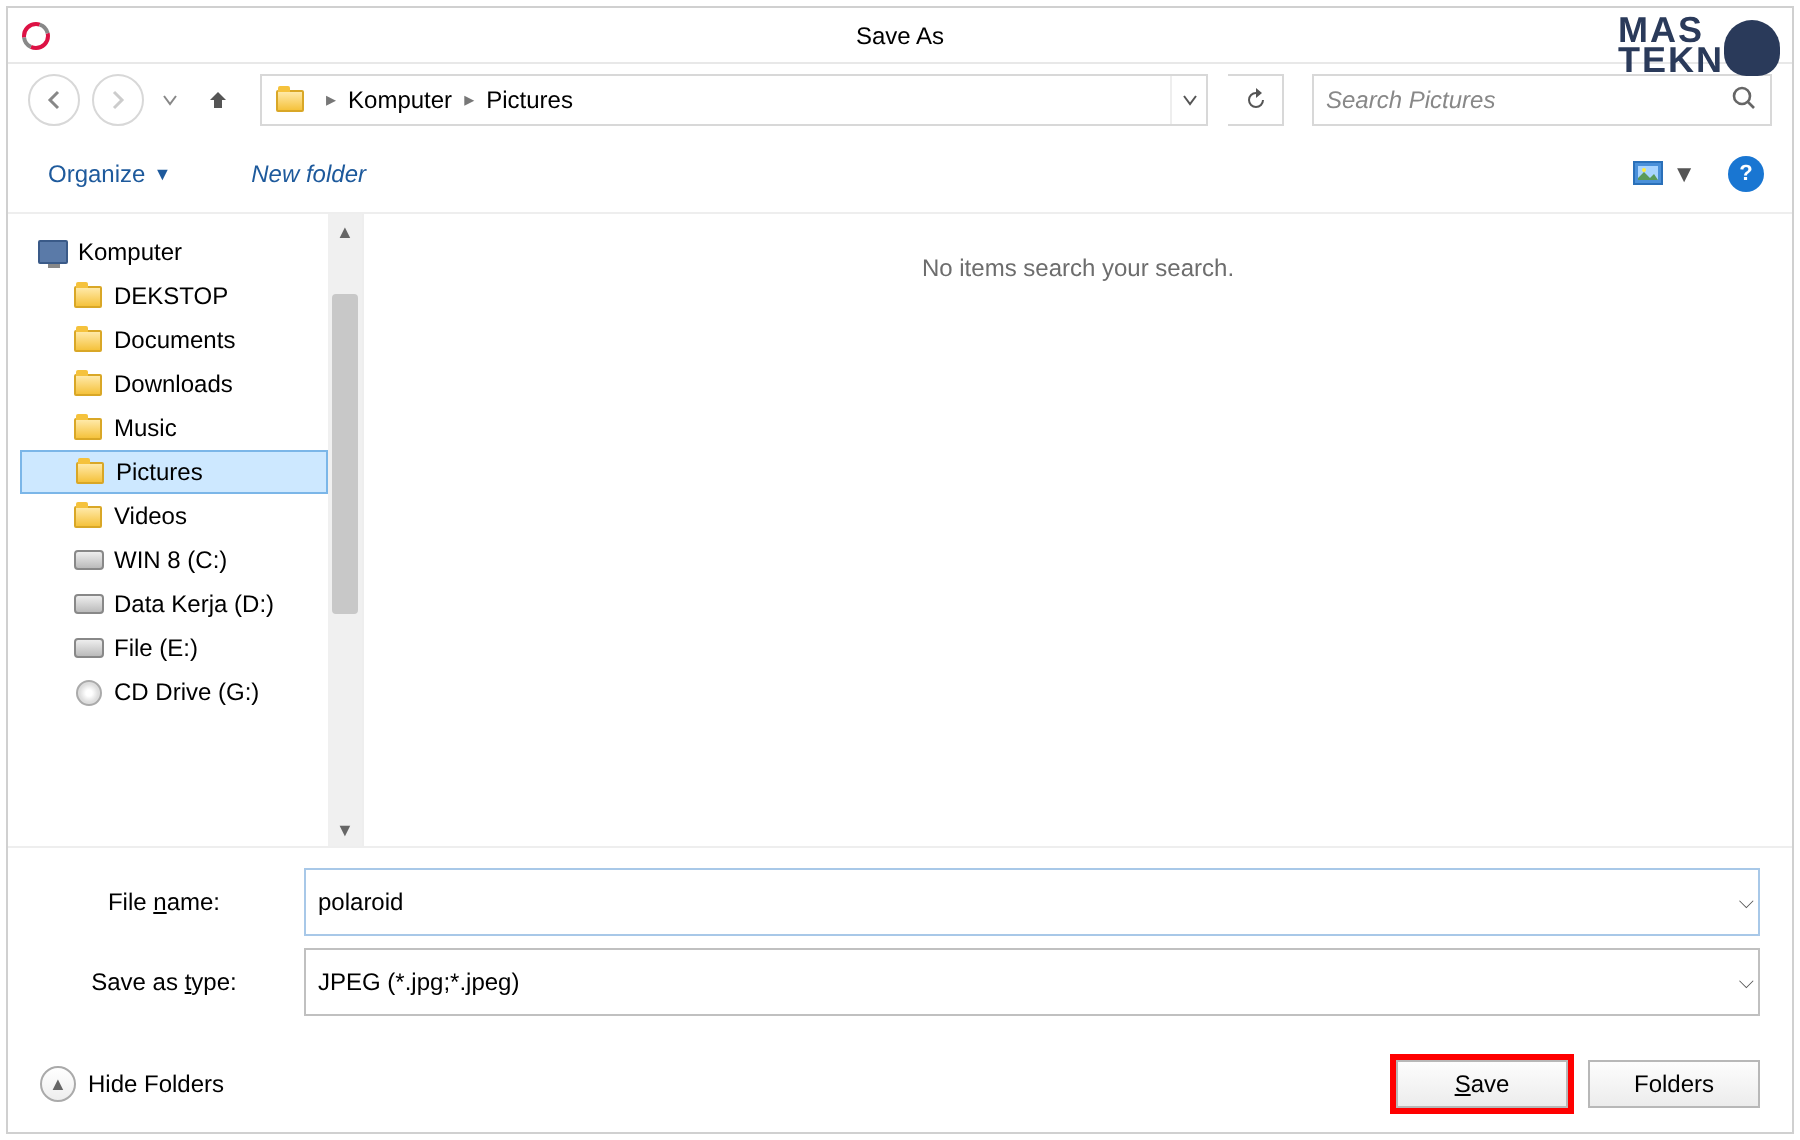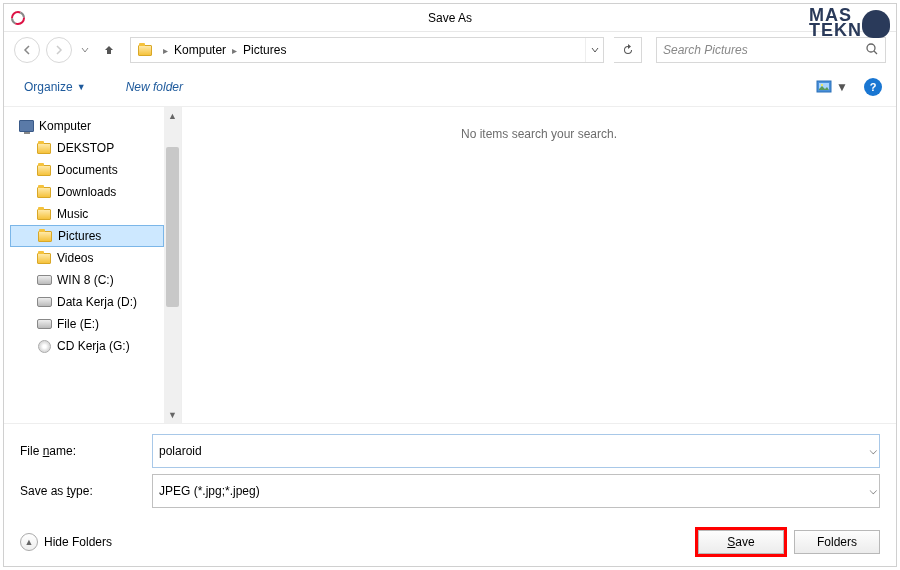--- a/index.html
+++ b/index.html
@@ -59,21 +59,21 @@
     .folder-y::before { content: ""; position: absolute; top: -3px; left: 0; width: 6px; height: 3px; background: #f5c23c; border-radius: 1px 1px 0 0; }
     .drive-icon { width: 15px; height: 10px; background: linear-gradient(#eee, #bbb); border: 1px solid #888; border-radius: 2px; }
     .cd-icon { width: 13px; height: 13px; border: 1px solid #aaa; border-radius: 50%; background: radial-gradient(circle, #fff 20%, #ddd 60%); }
     .pc-icon { width: 15px; height: 12px; background: #5a7aa8; border: 1px solid #3a5a88; border-radius: 1px; position: relative; }
     .pc-icon::after { content: ""; position: absolute; bottom: -3px; left: 4px; width: 6px; height: 2px; background: #888; }
     .content { flex: 1; display: flex; justify-content: center; padding-top: 20px; color: #6d6d6d; font-size: 12px; }
     
     
     .formarea { padding: 10px 16px 4px 16px; }
     .form-row { display: flex; align-items: center; margin-bottom: 6px; }
-    .form-label { width: 132px; text-align: left; padding-right: 8px; font-size: 12px; color: #000; }
+    .form-label { width: 132px; text-align: center; padding-right: 8px; font-size: 12px; color: #000; }
     .form-input { flex: 1; height: 34px; border: 1px solid #a8c8e8; background: #fff; padding: 0 6px; font-size: 12px; display: flex; align-items: center; position: relative; }
     .form-input input { flex: 1; border: none; outline: none; font-size: 12px; }
     .form-input .sel-drop { position: absolute; right: 2px; color: #555; cursor: pointer; font-size: 10px; }
     .form-input.combo { border: 1px solid #c0c0c0; }
     
     
     .footer { height: 48px; display: flex; align-items: center; padding: 0 16px; }
     .hide-folders { display: flex; align-items: center; gap: 6px; cursor: pointer; font-size: 12px; }
     .hide-circle { width: 18px; height: 18px; border: 1px solid #aaa; border-radius: 50%; display: flex; align-items: center; justify-content: center; font-size: 9px; color: #666; background: linear-gradient(#fff, #eee); }
     .footer-spacer { flex: 1; }
@@ -236,21 +236,21 @@
         <div class="tree-item child">
           <span class="tree-icon">
               <span class="drive-icon"></span>
             </span>
           <span>File  (E:)</span>
         </div>
         <div class="tree-item child">
           <span class="tree-icon">
               <span class="cd-icon"></span>
             </span>
-          <span>CD Kerja (G:)</span>
+          <span>CD Drive (G:)</span>
         </div>
       </div>
       <div class="sidebar-scroll">
         <div class="up-ar">▲</div>
         <div class="thumb"></div>
         <div class="down-ar">▼</div>
       </div>
     </div>
     <div class="content">
       <span>No items search your search.</span>

